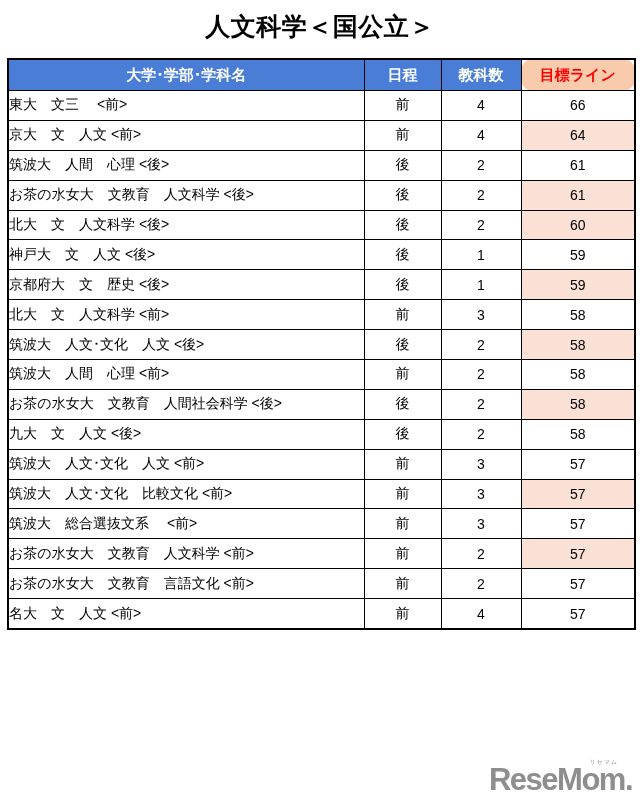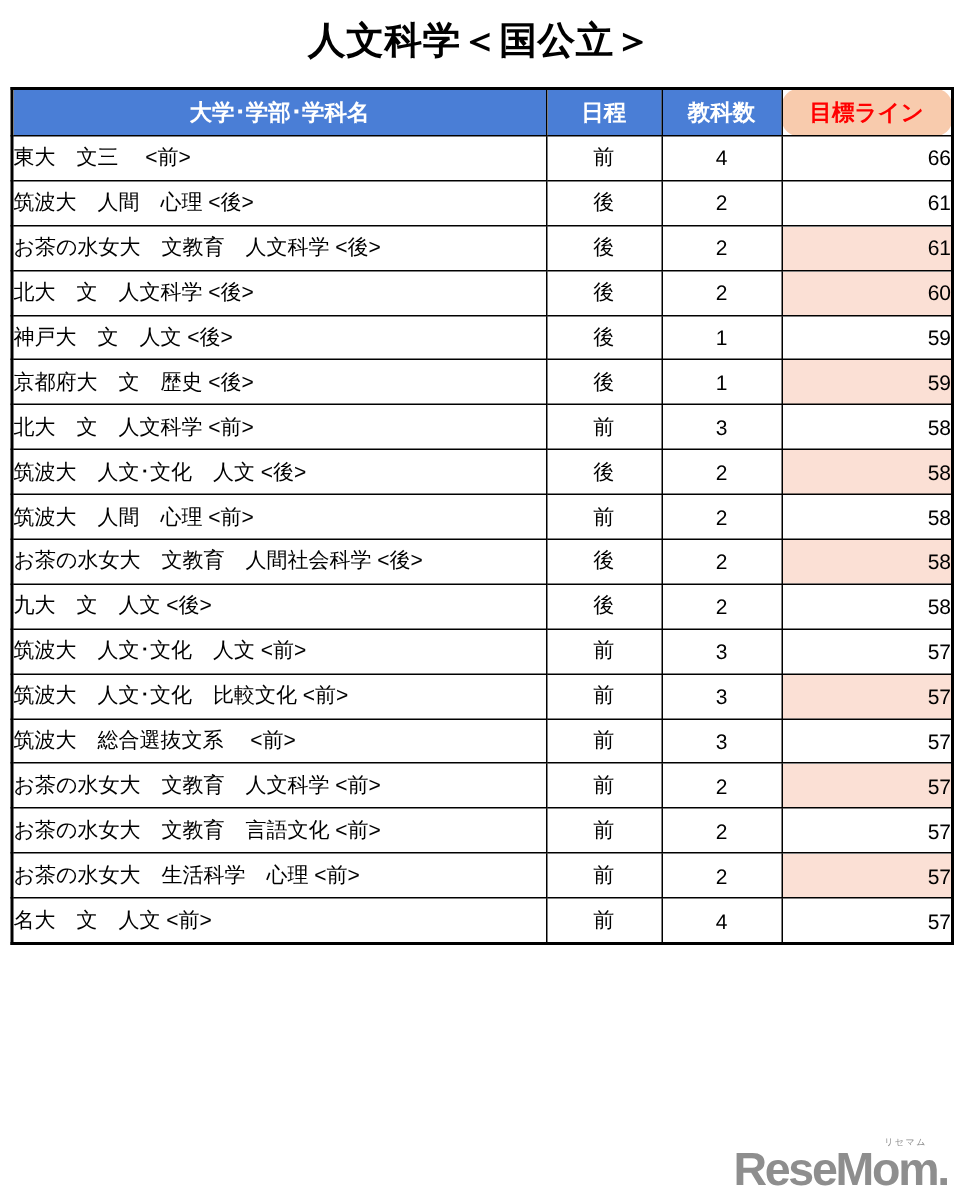--- a/index.html
+++ b/index.html
@@ -63,21 +63,21 @@
     background: #ffffff;
   }
   td.td-name {
     text-align: left;
     padding-left: 6px;
   }
   td.td-sched, td.td-subj {
     text-align: center;
   }
   td.td-target {
-    text-align: right;
+    text-align: center;
     color: #FF0000;
   }
   tr.alt td {
     background: #DEE9F7;
   }
   tr.alt td.td-target {
     background: #FBE0D5;
   }
   .logo {
     position: absolute;
@@ -121,20 +121,26 @@
         <th class="th-target">目標ライン</th>
       </tr>
     </thead>
     <tbody>
         <tr>
           <td class="td-name">東大　文三　 &lt;前&gt;</td>
           <td class="td-sched">前</td>
           <td class="td-subj">4</td>
           <td class="td-target">66</td>
         </tr>
+        <tr class="alt">
+          <td class="td-name">京大　文　人文 &lt;前&gt;</td>
+          <td class="td-sched">前</td>
+          <td class="td-subj">4</td>
+          <td class="td-target">64</td>
+        </tr>
         <tr>
           <td class="td-name">筑波大　人間　心理 &lt;後&gt;</td>
           <td class="td-sched">後</td>
           <td class="td-subj">2</td>
           <td class="td-target">61</td>
         </tr>
         <tr class="alt">
           <td class="td-name">お茶の水女大　文教育　人文科学 &lt;後&gt;</td>
           <td class="td-sched">後</td>
           <td class="td-subj">2</td>
@@ -207,26 +213,20 @@
           <td class="td-target">57</td>
         </tr>
         <tr class="alt">
           <td class="td-name">お茶の水女大　文教育　人文科学 &lt;前&gt;</td>
           <td class="td-sched">前</td>
           <td class="td-subj">2</td>
           <td class="td-target">57</td>
         </tr>
         <tr>
           <td class="td-name">お茶の水女大　文教育　言語文化 &lt;前&gt;</td>
-          <td class="td-sched">前</td>
-          <td class="td-subj">2</td>
-          <td class="td-target">57</td>
-        </tr>
-        <tr class="alt">
-          <td class="td-name">お茶の水女大　生活科学　心理 &lt;前&gt;</td>
           <td class="td-sched">前</td>
           <td class="td-subj">2</td>
           <td class="td-target">57</td>
         </tr>
         <tr>
           <td class="td-name">名大　文　人文 &lt;前&gt;</td>
           <td class="td-sched">前</td>
           <td class="td-subj">4</td>
           <td class="td-target">57</td>
         </tr>

